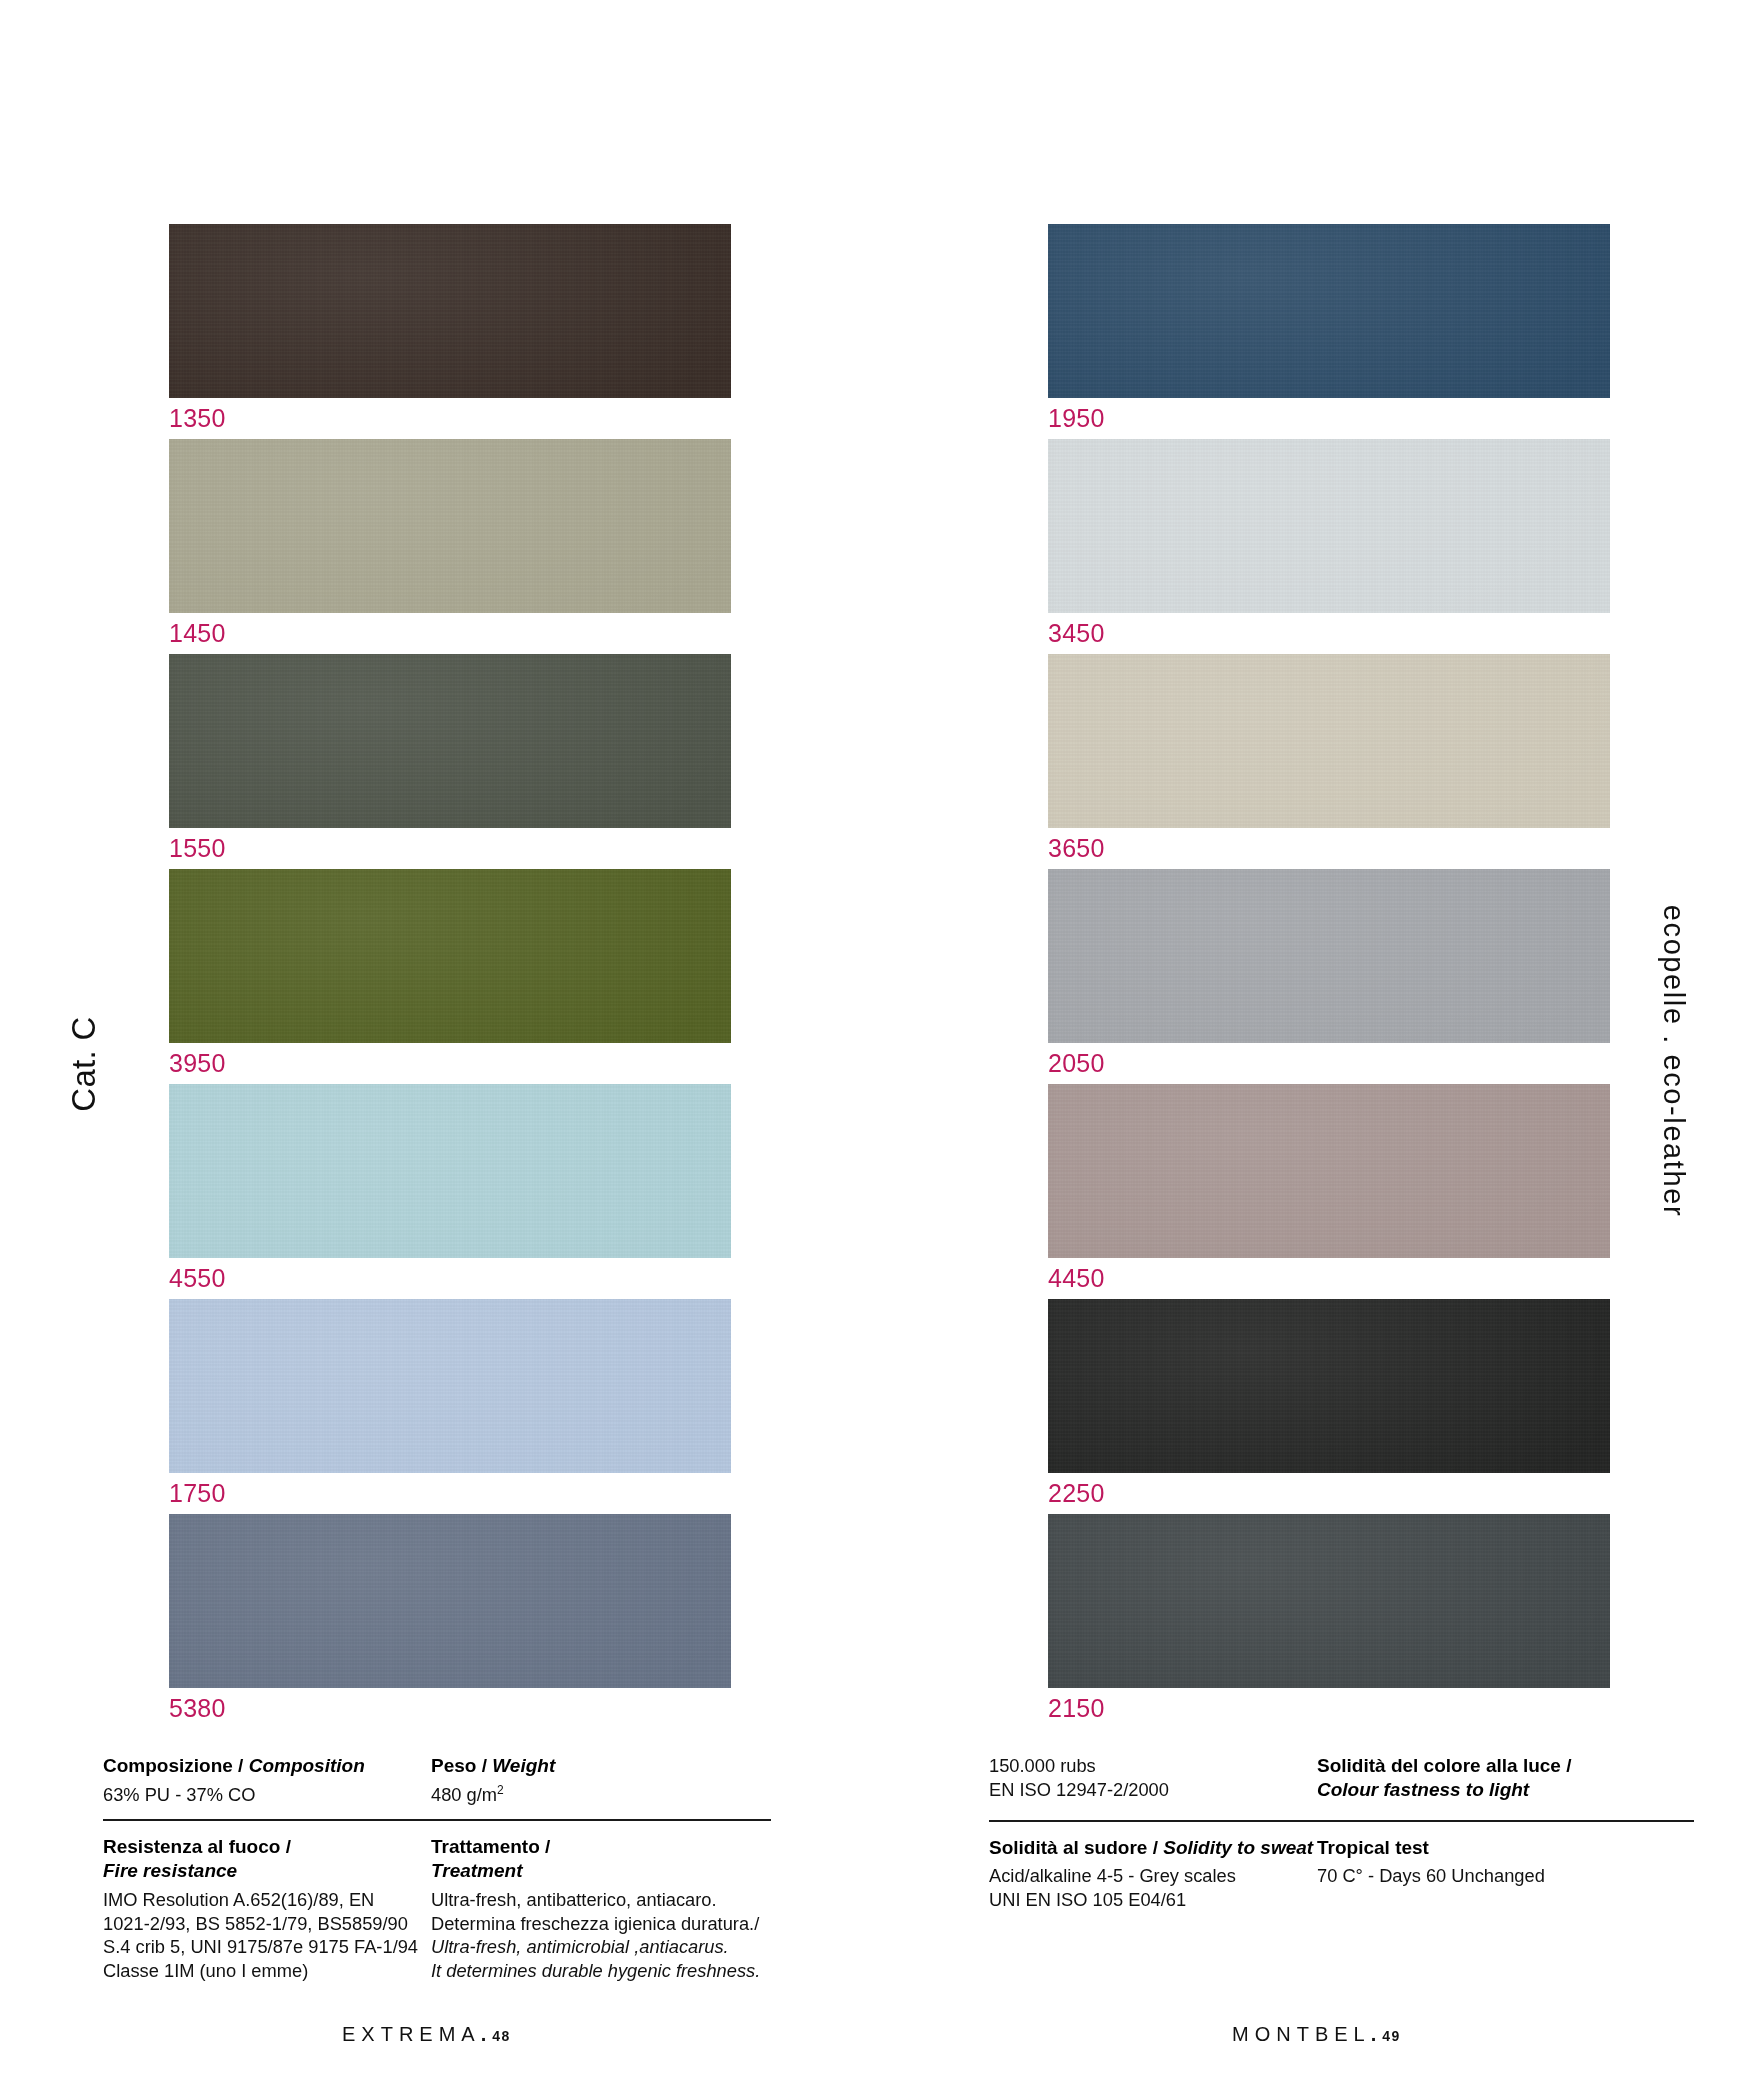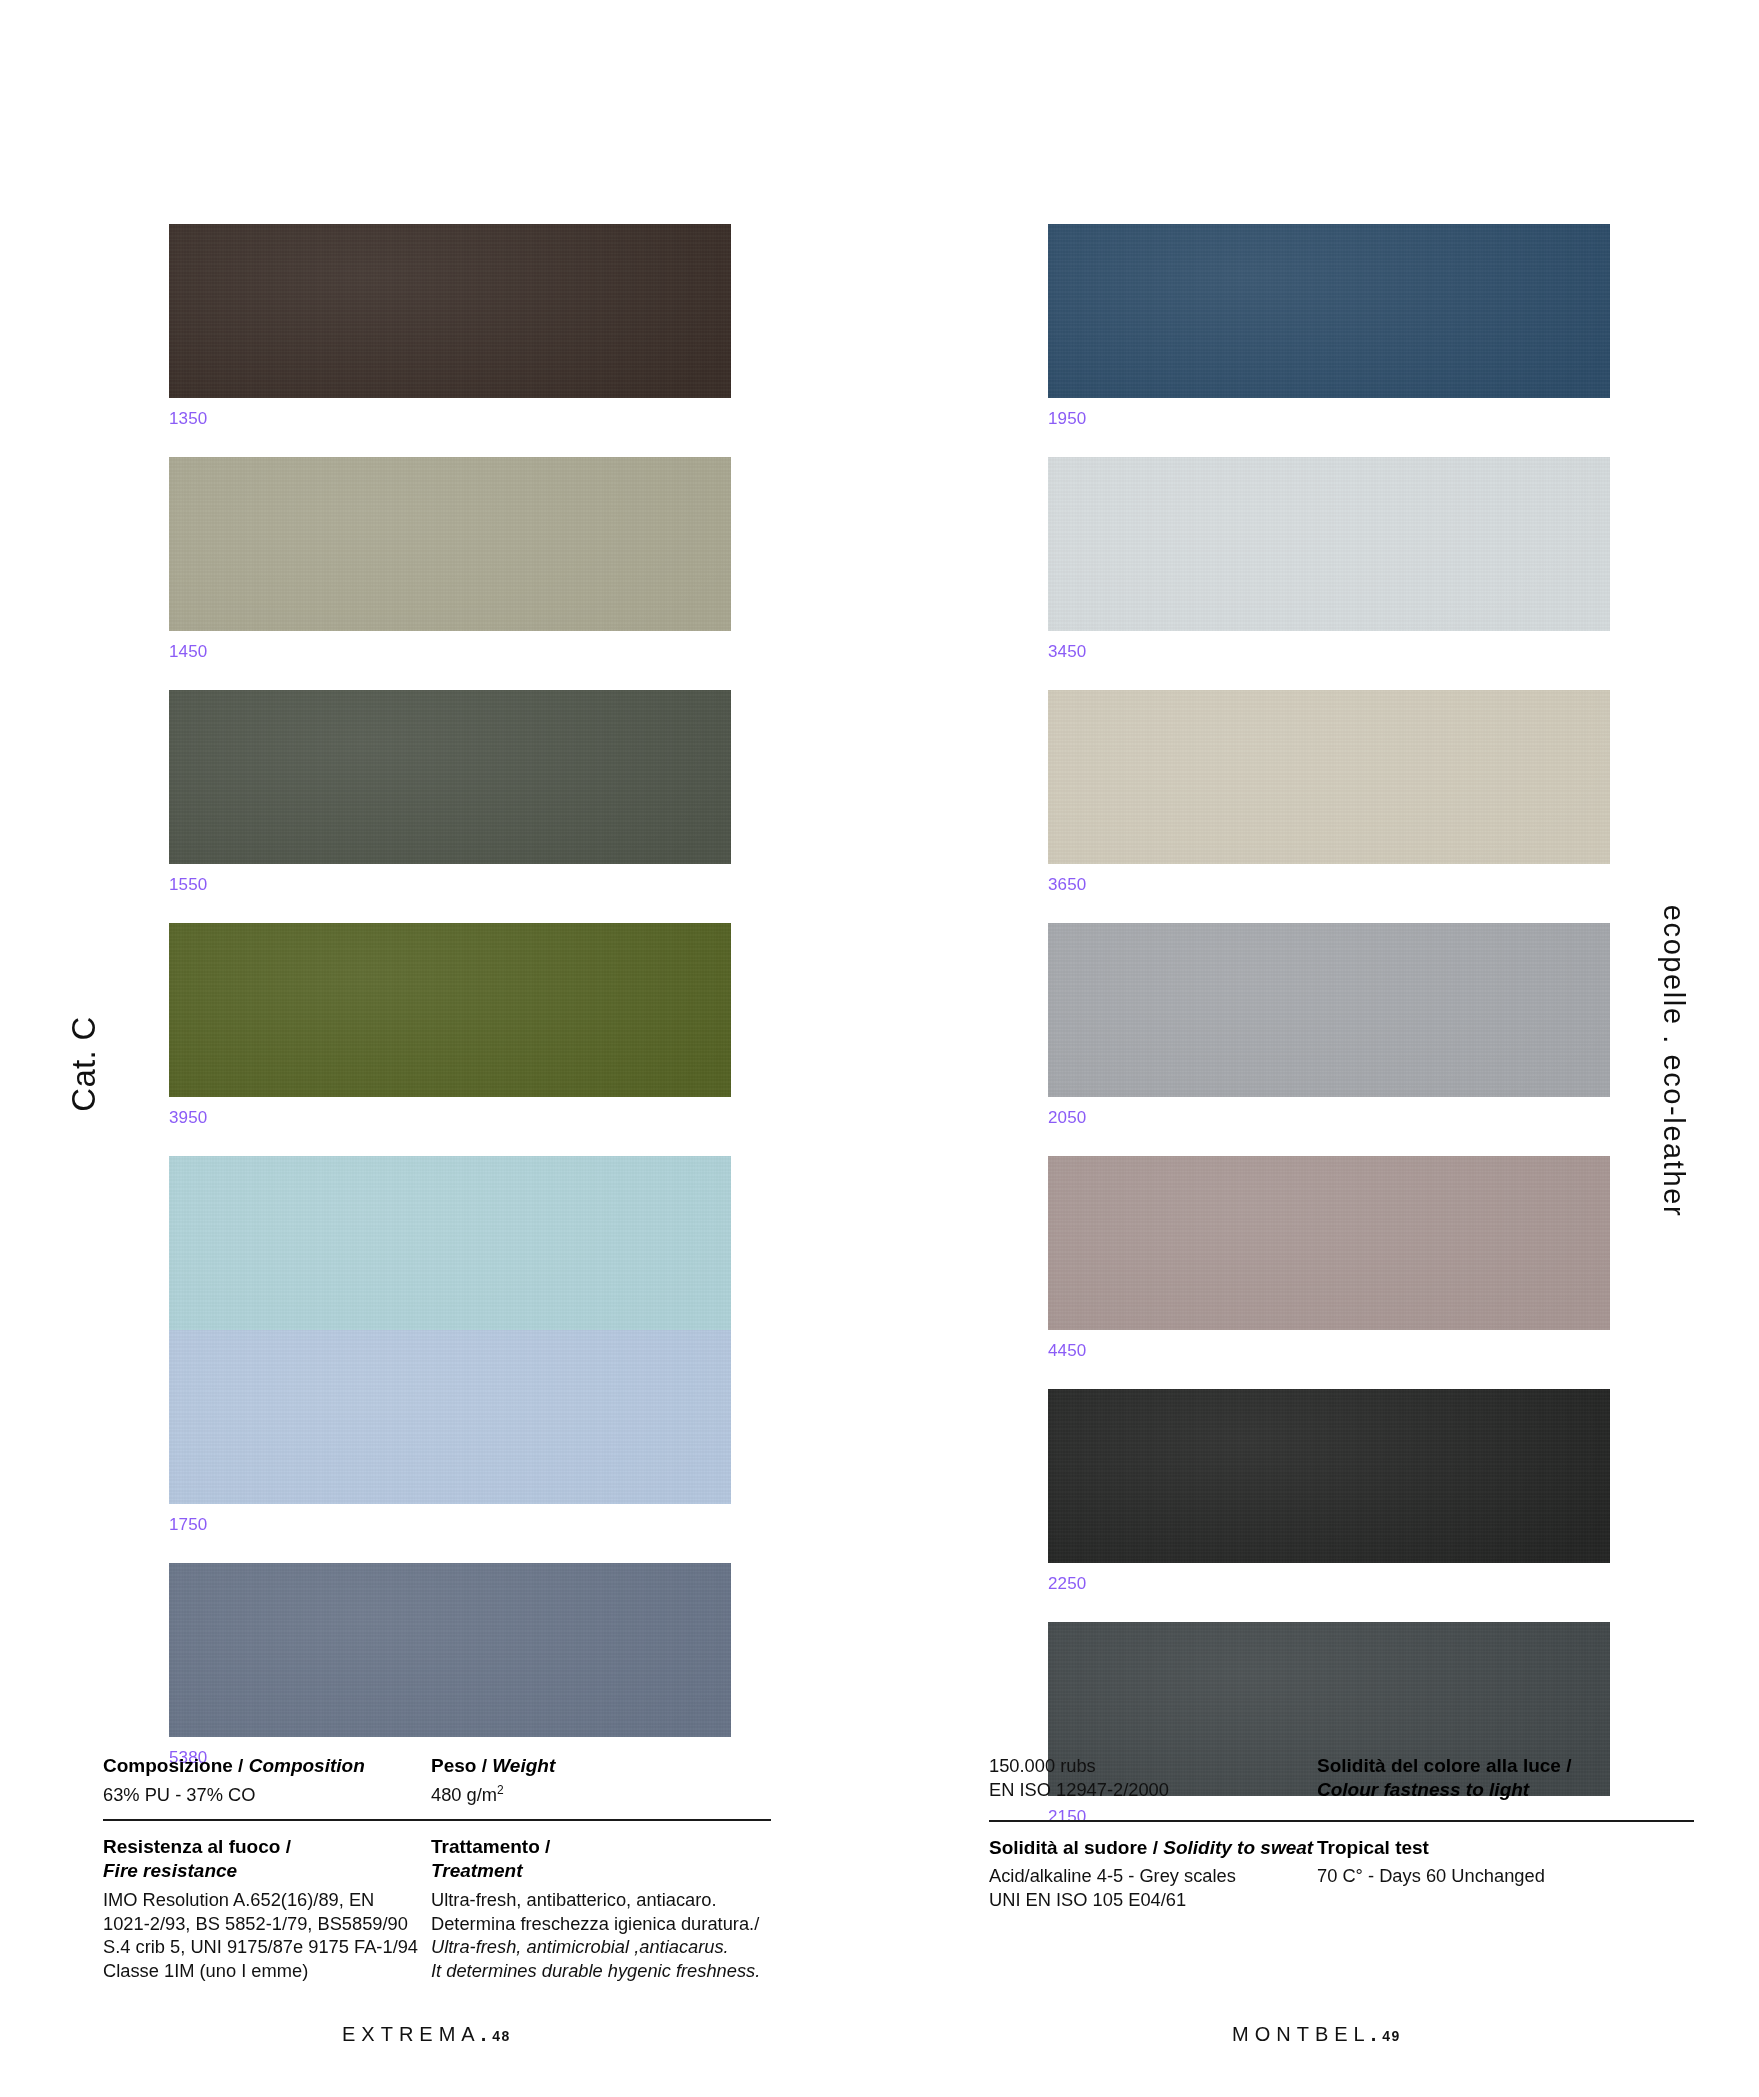--- a/index.html
+++ b/index.html
@@ -90,25 +90,25 @@
         rgba(0,0,0,0.02) 2.8px);
   }
   .swatch .sheen {
     position: absolute;
     inset: 0;
     background: radial-gradient(ellipse 120% 160% at 35% 30%,
                 rgba(255,255,255,0.075), rgba(255,255,255,0) 62%);
   }
 
   .swatch-label {
-    height: 59px;
+    height: 41px;
     line-height: 41px;
-    font-size: 17px;
+    font-size: 25px;
     font-weight: 400;
-    color: #8b5cf6;
+    color: #be185d;
     letter-spacing: 0.01em;
   }
 
   
   .specs {
     position: absolute;
     top: 1754px;
   }
   #specs-left  { left: 103px;  width: 719px; }
   #specs-right { left: 989px; width: 719px; }
@@ -207,20 +207,21 @@
           <div class="grain"></div>
           <div class="sheen"></div>
         </div>
         <div class="swatch-label">3950</div>
       </div>
       <div class="swatch-item">
         <div class="swatch" style="background: rgb(174, 209, 215);">
           <div class="grain"></div>
           <div class="sheen"></div>
         </div>
+        <div class="swatch-label">4550</div>
       </div>
       <div class="swatch-item">
         <div class="swatch" style="background: rgb(180, 198, 222);">
           <div class="grain"></div>
           <div class="sheen"></div>
         </div>
         <div class="swatch-label">1750</div>
       </div>
       <div class="swatch-item">
         <div class="swatch" style="background: rgb(103, 115, 135);">

